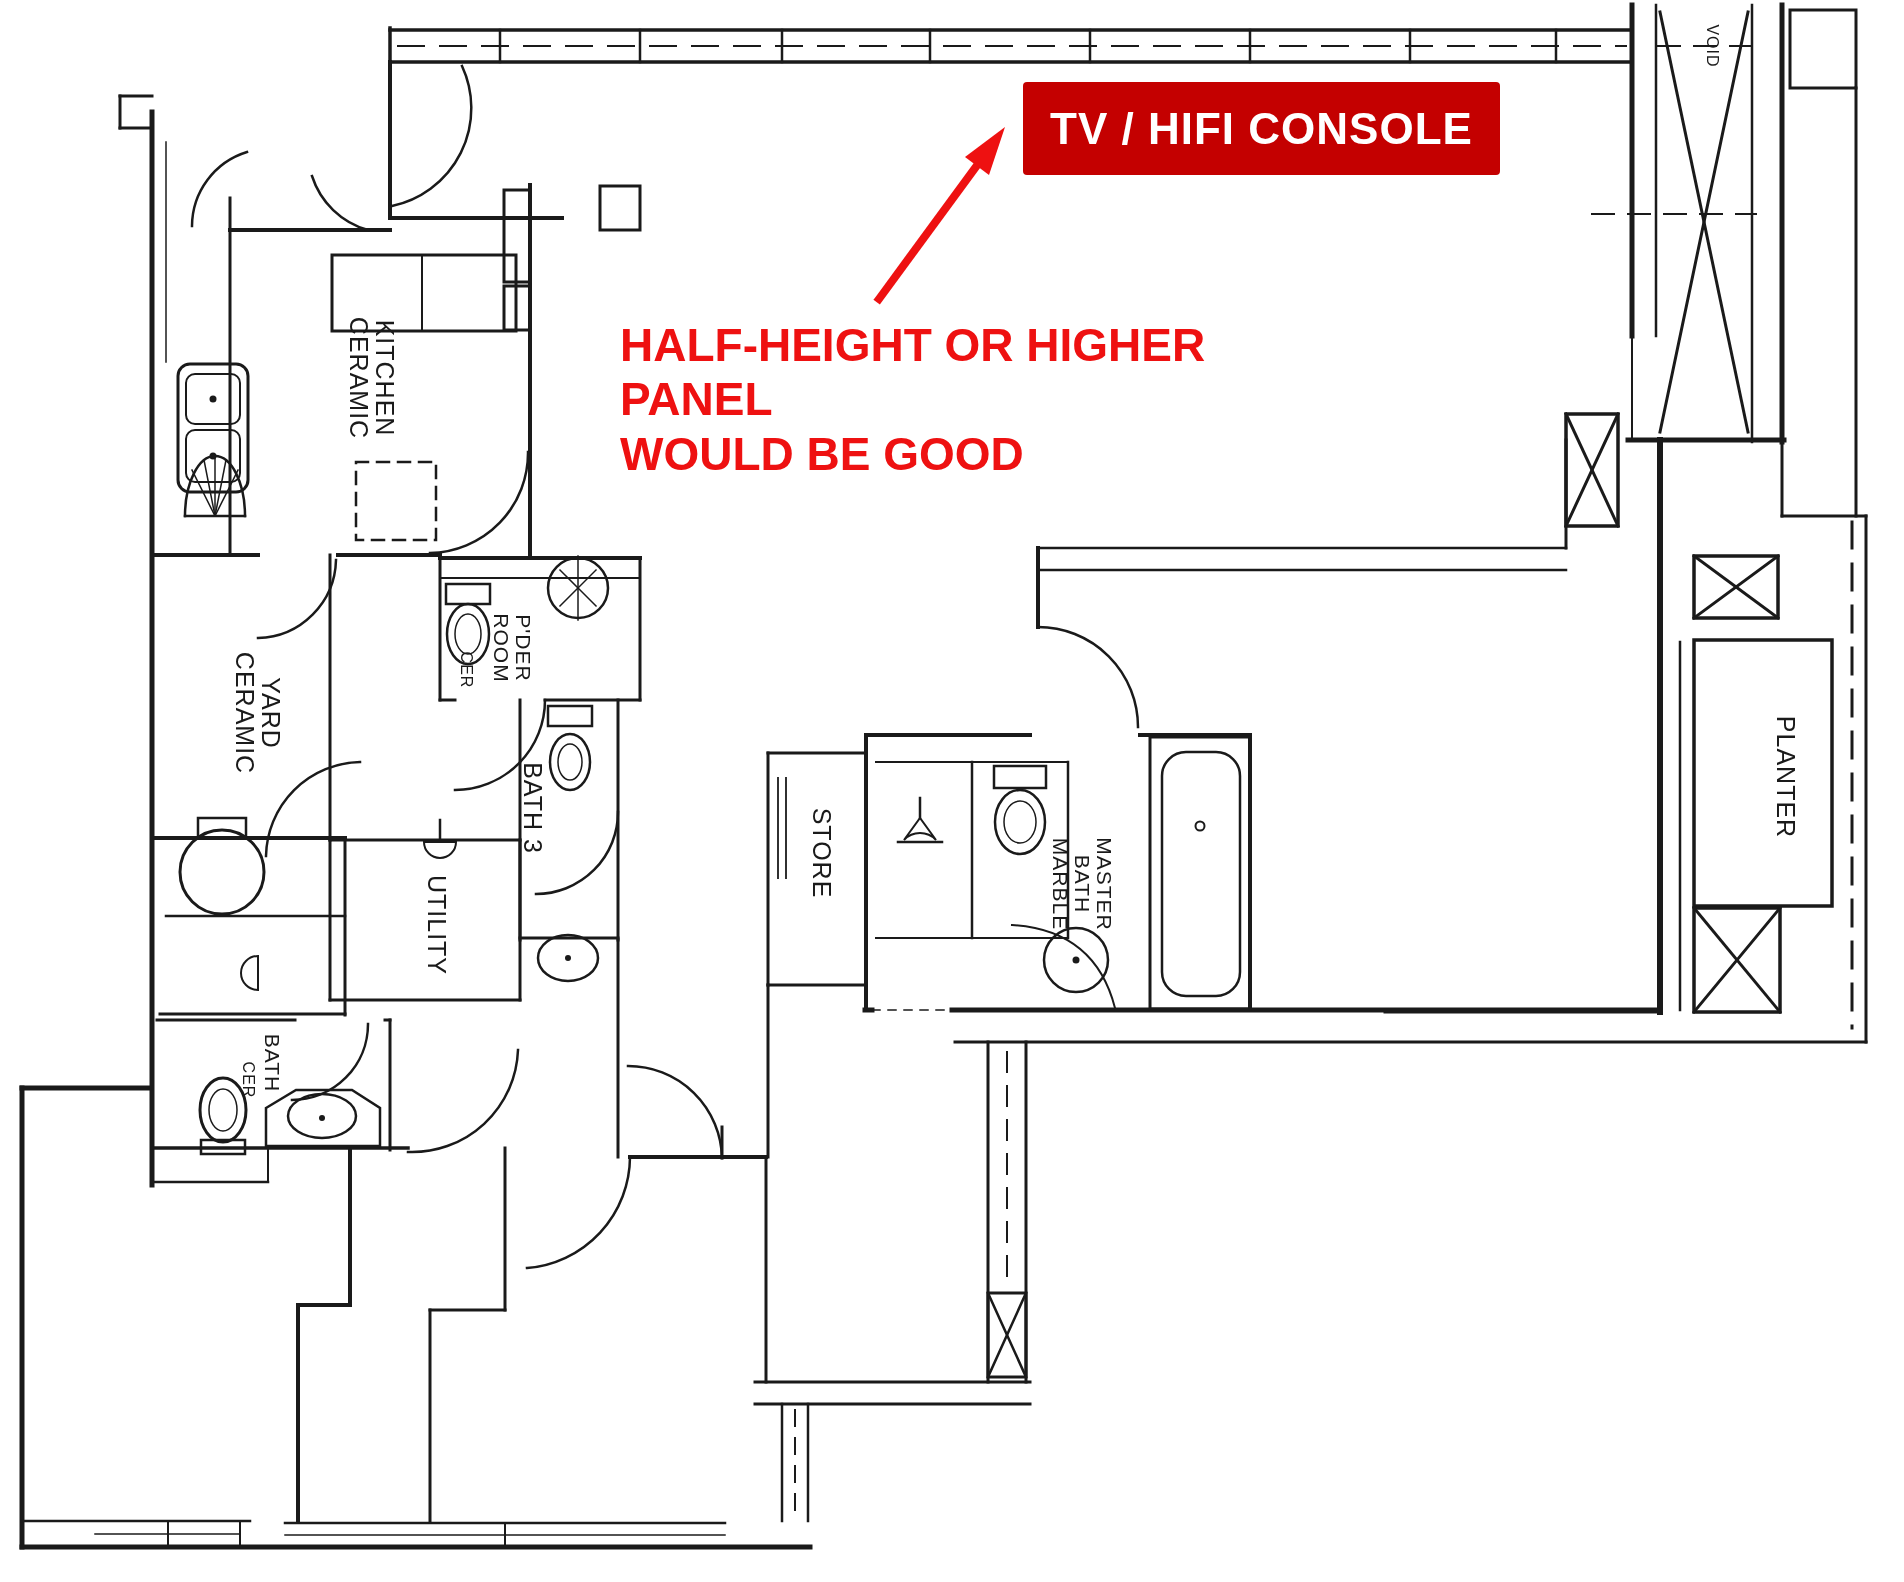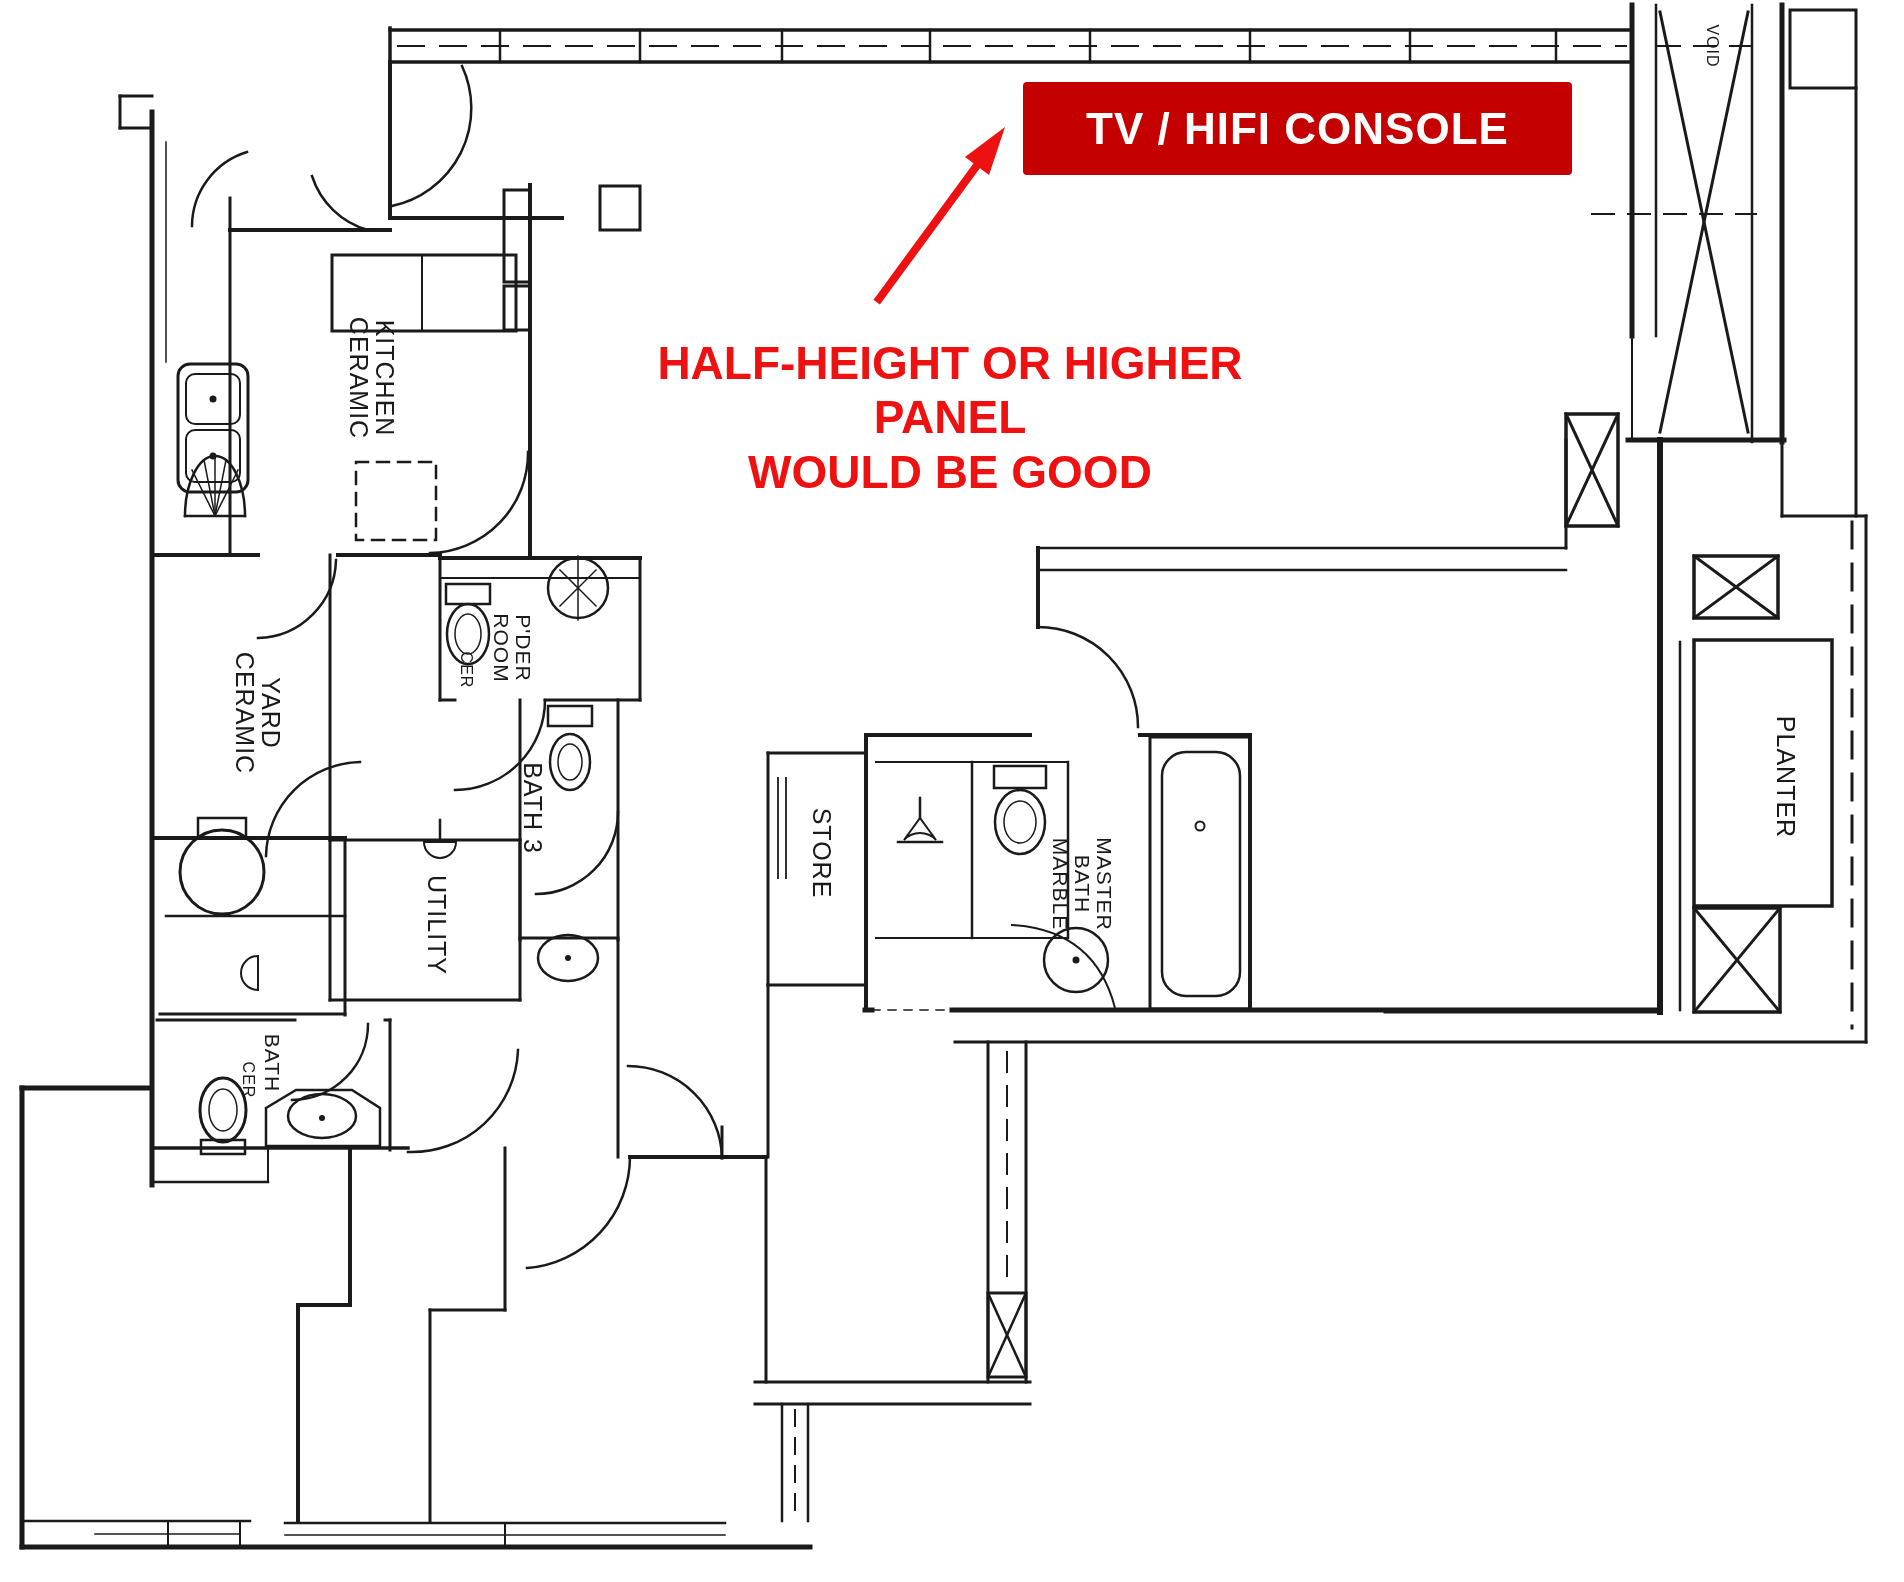--- a/index.html
+++ b/index.html
@@ -10,26 +10,26 @@
   .stage svg{position:absolute;left:0;top:0;}
   .room-label{
     position:absolute;color:#1a1a1a;white-space:pre-line;text-align:center;
     font-family:"Liberation Sans",sans-serif;font-weight:500;line-height:1.04;
     transform:translate(-50%,-50%) rotate(90deg);letter-spacing:1px;
   }
   .lbl-26{font-size:25px;}
   .lbl-22{font-size:21px;}
   .lbl-sm{font-size:16px;}
   .console-box{
-    position:absolute;left:1023px;top:82px;width:549px;height:93px;
+    position:absolute;left:1023px;top:82px;width:477px;height:93px;
     background:#c40000;color:#ffffff;display:flex;align-items:center;justify-content:center;
     font-weight:bold;font-size:44px;letter-spacing:1px;border-radius:4px;
   }
   .red-note{
-    position:absolute;left:620px;top:336px;width:660px;text-align:center;
+    position:absolute;left:620px;top:318px;width:660px;text-align:left;
     color:#ee1111;font-weight:bold;font-size:46px;line-height:1.18;white-space:pre-line;
   }
 </style>
 </head>
 <body>
 
 <div class="stage">
 
 <svg width="1904" height="1582" viewBox="0 0 1904 1582" fill="none" stroke="#1a1a1a" stroke-linecap="square">
 

